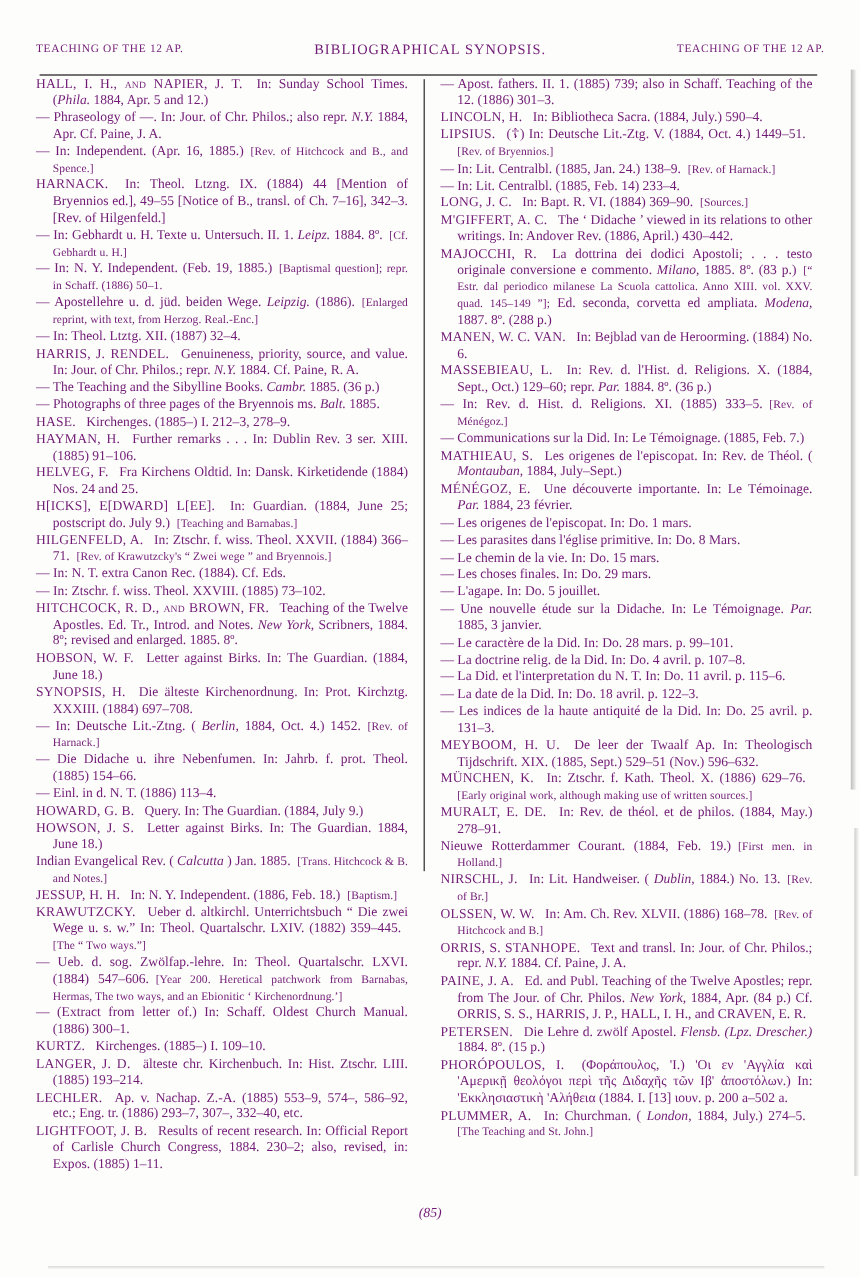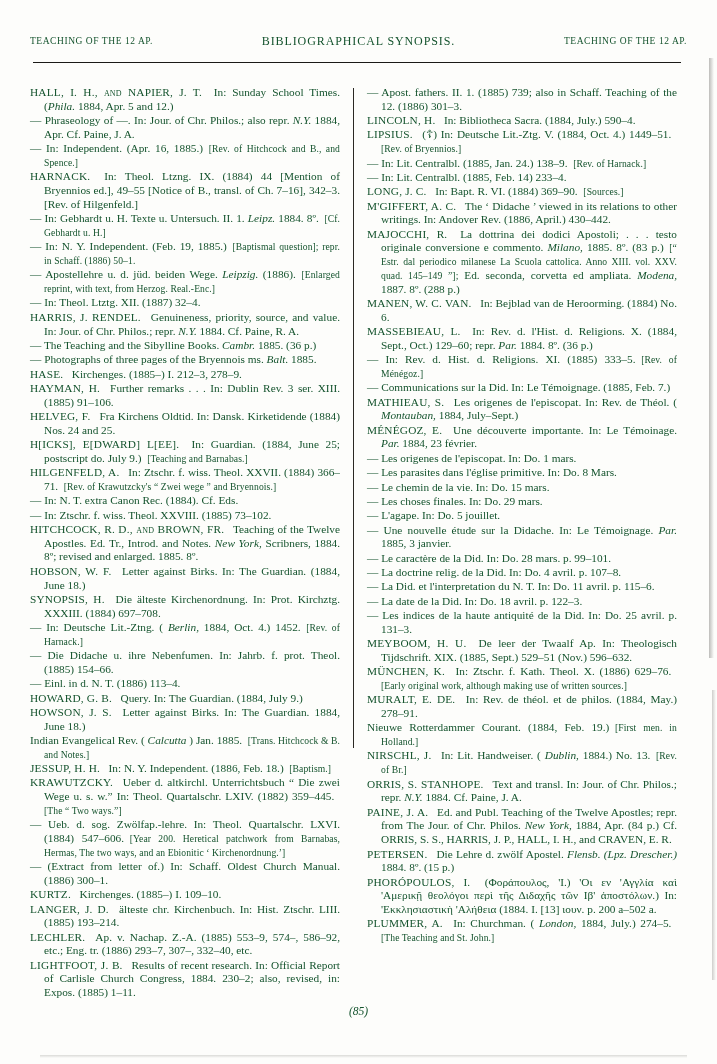--- a/index.html
+++ b/index.html
@@ -7,21 +7,21 @@
     padding: 0;
     background: #ffffff;
   }
   #page {
     position: relative;
     width: 717px;
     height: 1064px;
     background: #fdfdfb;
     overflow: hidden;
     font-family: "Liberation Serif", "DejaVu Serif", serif;
-    color: #14532d;
+    color: #701a75;
   }
   
   .runhead {
     position: absolute;
     top: 36px;
     left: 30px;
     right: 30px;
     height: 22px;
     display: flex;
     align-items: baseline;
@@ -48,21 +48,21 @@
     position: absolute;
     top: 62px;
     left: 33px;
     width: 648px;
     height: 0;
     border-top: 1.3px solid #1b1a17;
   }
   
   .cols {
     position: absolute;
-    top: 86px;
+    top: 64px;
     left: 30px;
     width: 655px;
     height: 935px;
     display: flex;
     font-family: Liberation Serif, serif;
   }
   .col {
     width: 310px;
     font-size: 11.3px;
     line-height: 1.218;
@@ -211,20 +211,21 @@
         <p class="entry sub"><span class="dash"></span><span>Le caractère de la Did. In: Do. 28 mars. p. 99–101.</span></p>
         <p class="entry sub"><span class="dash"></span><span>La doctrine relig. de la Did. In: Do. 4 avril. p. 107–8.</span></p>
         <p class="entry sub"><span class="dash"></span><span>La Did. et l'interpretation du N. T. In: Do. 11 avril. p. 115–6.</span></p>
         <p class="entry sub"><span class="dash"></span><span>La date de la Did. In: Do. 18 avril. p. 122–3.</span></p>
         <p class="entry sub"><span class="dash"></span><span>Les indices de la haute antiquité de la Did. In: Do. 25 avril. p. 131–3.</span></p>
         <p class="entry"><span class="sc">MEYBOOM, H. U.</span>  <span>De leer der Twaalf Ap. In: Theologisch Tijdschrift. XIX. (1885, Sept.) 529–51 (Nov.) 596–632.</span></p>
         <p class="entry"><span class="sc">MÜNCHEN, K.</span>  <span>In: Ztschr. f. Kath. Theol. X. (1886) 629–76.</span> <span class="note">[Early original work, although making use of written sources.]</span></p>
         <p class="entry"><span class="sc">MURALT, E. DE.</span>  <span>In: Rev. de théol. et de philos. (1884, May.) 278–91.</span></p>
         <p class="entry"><span>Nieuwe Rotterdammer Courant. (1884, Feb. 19.)</span> <span class="note">[First men. in Holland.]</span></p>
         <p class="entry"><span class="sc">NIRSCHL, J.</span>  <span>In: Lit. Handweiser. (</span> <span class="it">Dublin,</span> <span>1884.) No. 13.</span> <span class="note">[Rev. of Br.]</span></p>
+        <p class="entry"><span class="sc">OLSSEN, W. W.</span>  <span>In: Am. Ch. Rev. XLVII. (1886) 168–78.</span> <span class="note">[Rev. of Hitchcock and B.]</span></p>
         <p class="entry"><span class="sc">ORRIS, S. STANHOPE.</span>  <span>Text and transl. In: Jour. of Chr. Philos.; repr.</span> <span class="it">N.Y.</span> <span>1884. Cf. Paine, J. A.</span></p>
         <p class="entry"><span class="sc">PAINE, J. A.</span>  <span>Ed. and Publ. Teaching of the Twelve Apostles; repr. from The Jour. of Chr. Philos.</span> <span class="it">New York,</span> <span>1884, Apr. (84 p.) Cf. ORRIS, S. S., HARRIS, J. P., HALL, I. H., and CRAVEN, E. R.</span></p>
         <p class="entry"><span class="sc">PETERSEN.</span>  <span>Die Lehre d. zwölf Apostel.</span> <span class="it">Flensb. (Lpz. Drescher.)</span> <span>1884. 8º. (15 p.)</span></p>
         <p class="entry"><span class="sc">PHORÓPOULOS, I.</span>  <span>(Φοράπουλος, 'I.)  'Οι εν 'Αγγλία καὶ 'Αμερικῇ θεολόγοι περὶ τῆς Διδαχῆς τῶν Ιβ' ἀποστόλων.) In: 'Εκκλησιαστικὴ 'Αλήθεια (1884. I. [13] ιουν. p. 200 a–502 a.</span></p>
         <p class="entry"><span class="sc">PLUMMER, A.</span>  <span>In: Churchman. (</span> <span class="it">London,</span> <span>1884, July.) 274–5.</span> <span class="note">[The Teaching and St. John.]</span></p>
       </div>
   </div>
 
   <div class="folio">(85)</div>
 

